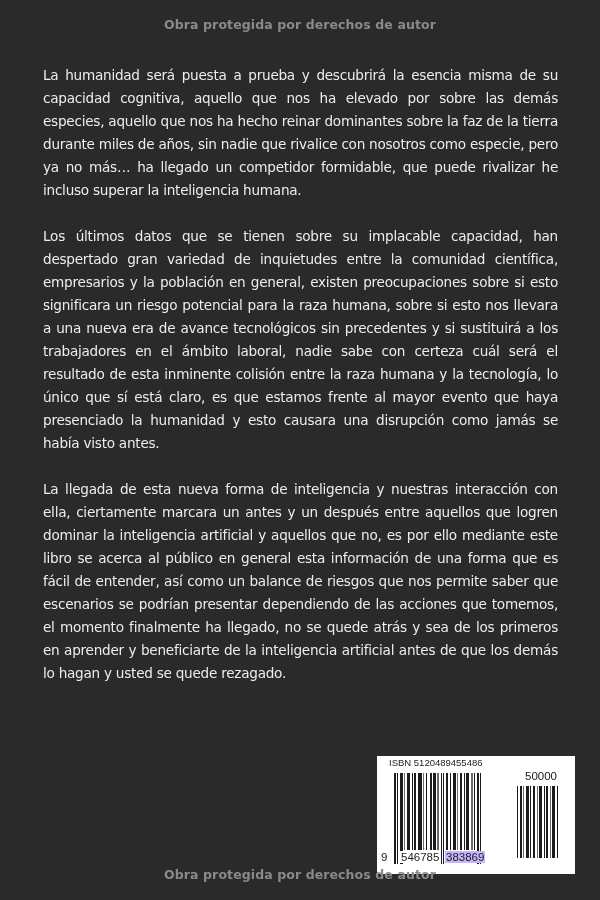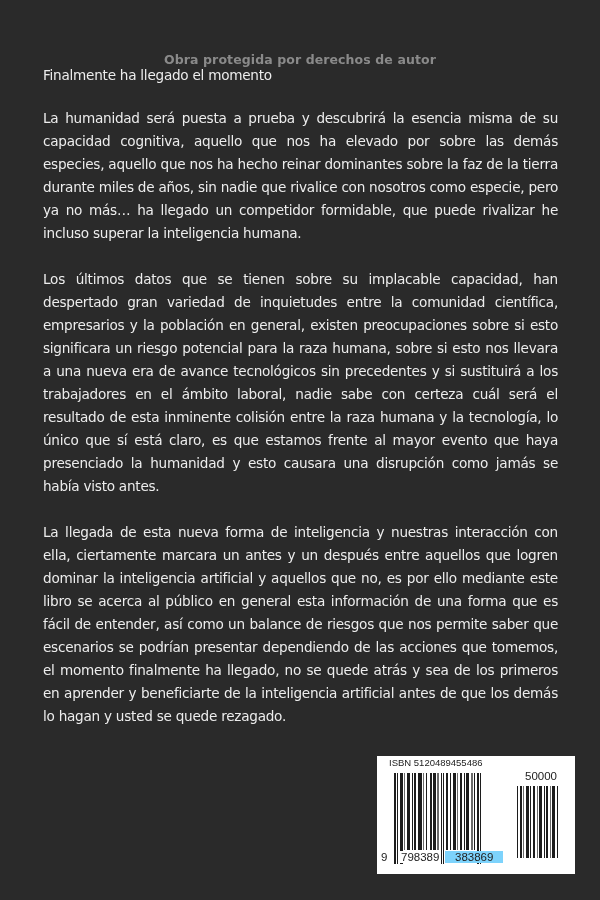--- a/index.html
+++ b/index.html
@@ -18,21 +18,20 @@
       position: absolute;
       left: 0;
       width: 600px;
       text-align: center;
       font-family: "DejaVu Sans", sans-serif;
       font-weight: bold;
       font-size: 12.5px;
       color: #8a8a8a;
       letter-spacing: 0.1px;
       z-index: 5;
-      margin-top: 35px;
     }
     .watermark.top { top: 17px; }
     .watermark.bottom { top: 867px; }
 
     .content {
       position: absolute;
       left: 43px;
       top: 64px;
       width: 515px;
       color: #ededed;
@@ -95,37 +94,36 @@
       left: 4px;
       top: 95px;
       font-family: "Liberation Sans", sans-serif;
       font-size: 11.5px;
       color: #222;
       white-space: nowrap;
       background: transparent;
     }
     .digit-lead { position: absolute; left: 0; top: 0; }
     .digit-g1 { position: absolute; left: 19px; top: 0; background:#fff; padding: 0 1px; }
-    .digit-g2 { position: absolute; left: 64px; top: 0; background:#7dd3fc; padding: 0 10px; }
+    .digit-g2 { position: absolute; left: 64px; top: 0; background:#c4b5fd; padding: 0 1px; }
     .addon-label {
       position: absolute;
       left: 148px;
       top: 14px;
       font-family: "Liberation Sans", sans-serif;
       font-size: 11.5px;
       color: #222;
     }
   </style>
 </head>
 <body>
 
 <div class="watermark top">Obra protegida por derechos de autor</div>
 
 <div class="content">
-  <h1 class="title">Finalmente ha llegado el momento</h1>
   <p class="para">La humanidad será puesta a prueba y descubrirá la esencia misma de su capacidad cognitiva, aquello que nos ha elevado por sobre las demás especies, aquello que nos ha hecho reinar dominantes sobre la faz de la tierra durante miles de años, sin nadie que rivalice con nosotros como especie, pero ya no más… ha llegado un competidor formidable, que puede rivalizar he incluso superar la inteligencia humana.</p>
   <p class="para">Los últimos datos que se tienen sobre su implacable capacidad, han despertado gran variedad de inquietudes entre la comunidad científica, empresarios y la población en general, existen preocupaciones sobre si esto significara un riesgo potencial para la raza humana, sobre si esto nos llevara a una nueva era de avance tecnológicos sin precedentes y si sustituirá a los trabajadores en el ámbito laboral, nadie sabe con certeza cuál será el resultado de esta inminente colisión entre la raza humana y la tecnología, lo único que sí está claro, es que estamos frente al mayor evento que haya presenciado la humanidad y esto causara una disrupción como jamás se había visto antes.</p>
   <p class="para">La llegada de esta nueva forma de inteligencia y nuestras interacción con ella, ciertamente marcara un antes y un después entre aquellos que logren dominar la inteligencia artificial y aquellos que no, es por ello mediante este libro se acerca al público en general esta información de una forma que es fácil de entender, así como un balance de riesgos que nos permite saber que escenarios se podrían presentar dependiendo de las acciones que tomemos, el momento finalmente ha llegado, no se quede atrás y sea de los primeros en aprender y beneficiarte de la inteligencia artificial antes de que los demás lo hagan y usted se quede rezagado.</p>
 </div>
 
 <div class="barcode-box">
   <div class="isbn-label">ISBN 5120489455486</div>
   <div class="bars-main">
     <div class="bar" style="width:2px"></div>
       <div class="gap" style="width:1px"></div>
@@ -202,18 +200,18 @@
     <div class="bar" style="width:2px"></div>
       <div class="gap" style="width:2px"></div>
     <div class="bar g" style="width:1px"></div>
       <div class="gap" style="width:1px"></div>
     <div class="bar" style="width:3px"></div>
       <div class="gap" style="width:2px"></div>
     <div class="bar" style="width:1px"></div>
   </div>
   <div class="digits-row">
     <span class="digit-lead">9</span>
-    <span class="digit-g1">798389</span>
+    <span class="digit-g1">546785</span>
     <span class="digit-g2">383869</span>
   </div>
 </div>
 
 <div class="watermark bottom">Obra protegida por derechos de autor</div>
 
 </body></html>

